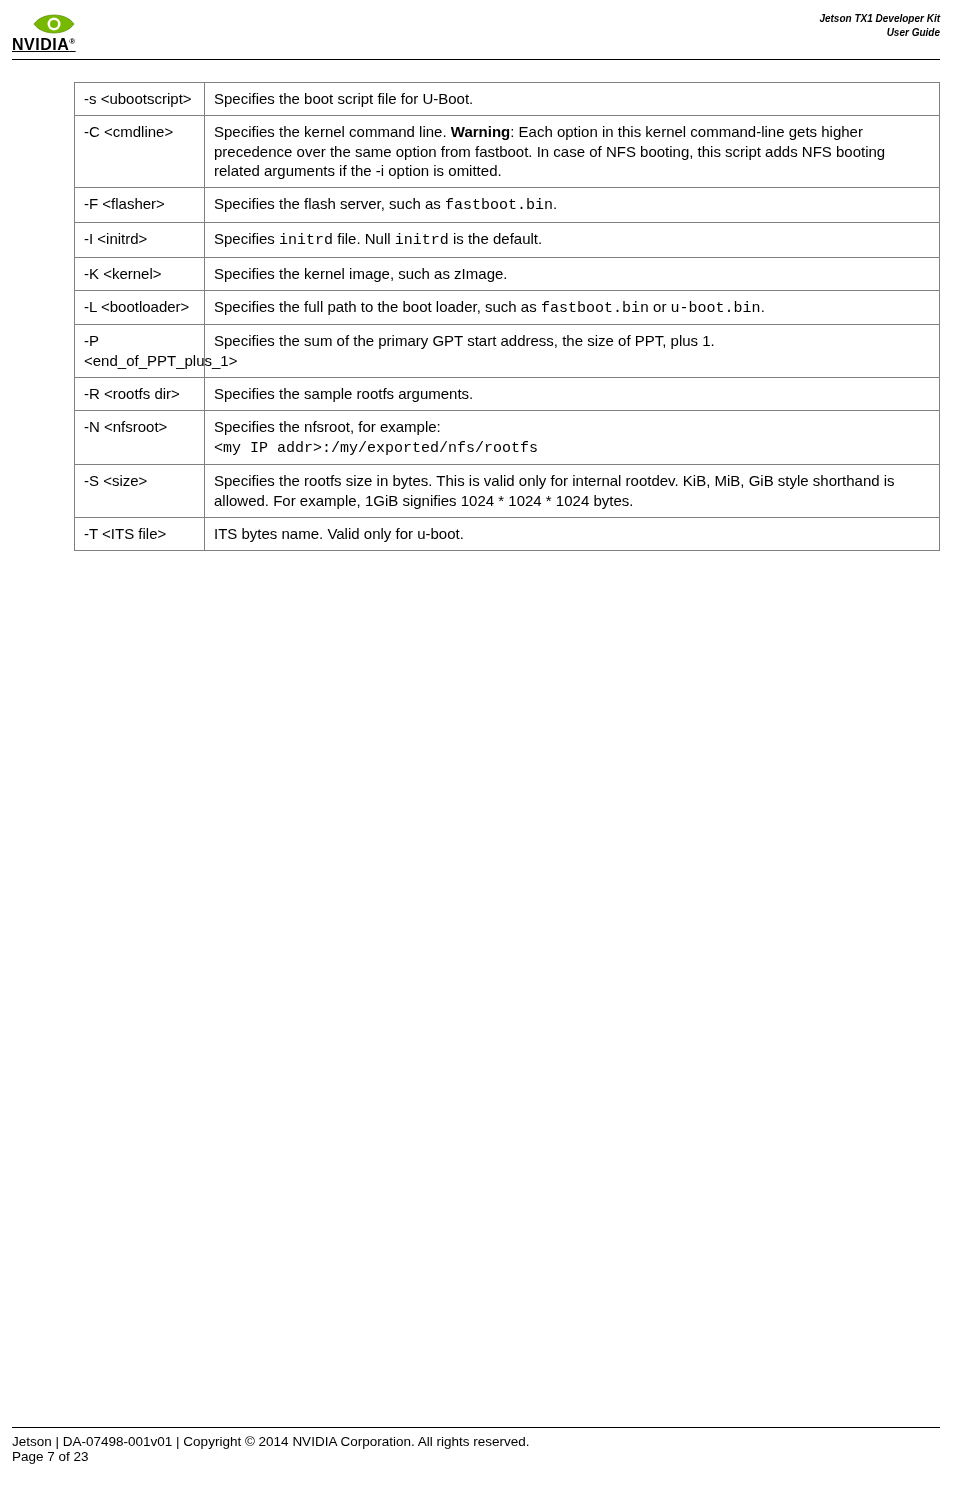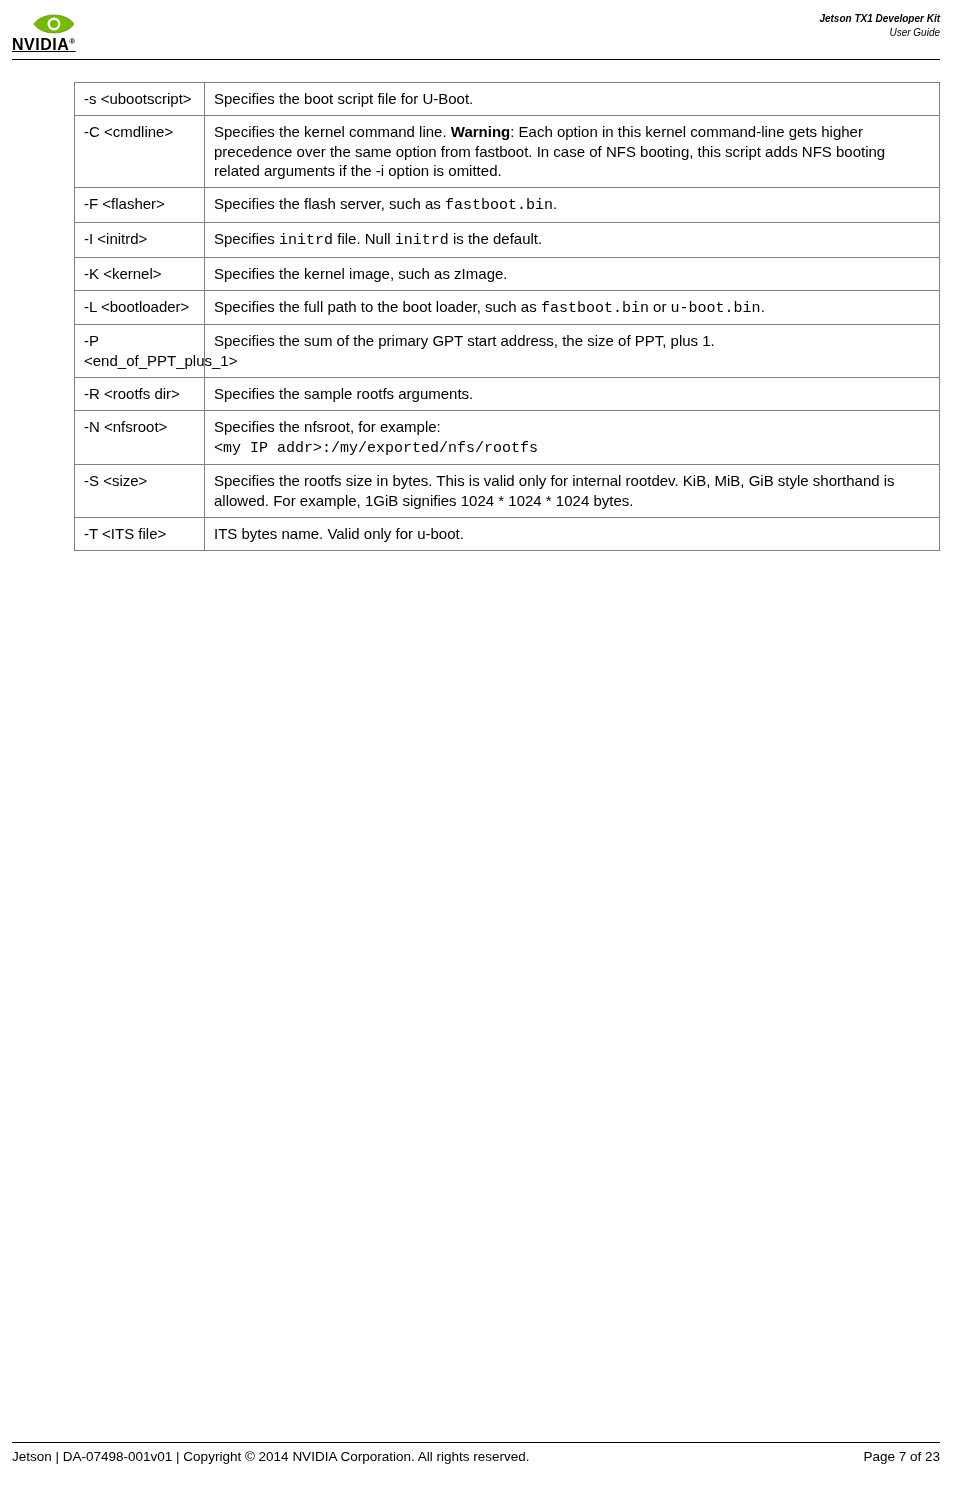--- a/index.html
+++ b/index.html
@@ -41,21 +41,21 @@
   }
   .logo-sub { font-size: 8px; vertical-align: super; }
   .doc-title {
     text-align: right;
     font-size: 10px;
     font-style: italic;
     font-weight: 700;
     line-height: 1.35;
     padding-top: 2px;
   }
-  .doc-title .line2 { font-weight: 400; font-style: italic; }
+  .doc-title .line2 { font-weight: 700; font-style: italic; }
   .rule {
     border: none; border-top: 1px solid #000;
     margin: 0 0 22px 0;
   }
   .content {
     padding-left: 62px;
   }
   table.opt {
     width: 100%;
     border-collapse: collapse;
@@ -70,21 +70,21 @@
   }
   table.opt col.c1 { width: 130px; }
   .mono { font-family: "Courier New", Courier, monospace; }
   .bold { font-weight: 700; }
   .footer {
     position: absolute;
     left: 12px; right: 36px; bottom: 28px;
     border-top: 1px solid #000;
     padding-top: 6px;
     font-size: 13.5px;
-    display: flex; justify-content: space-between;
+    display: flex; justify-content: space-between; flex-direction: column;
   }
 </style>
 </head>
 <body>
 
 <div class="page">
 
   <div class="header">
     <div class="logo-block">
       <svg class="logo-eye" viewBox="0 0 44 28">

